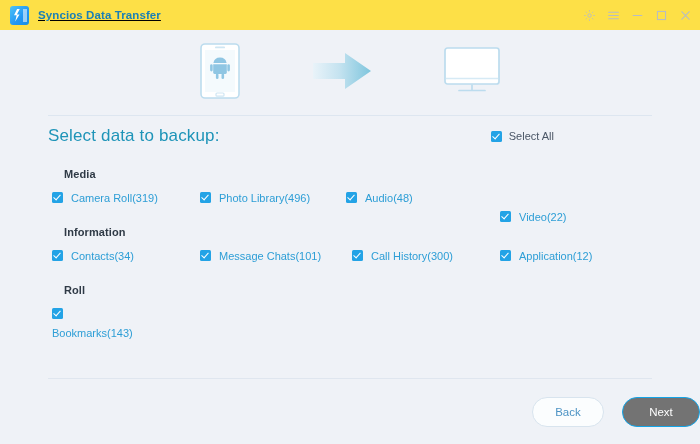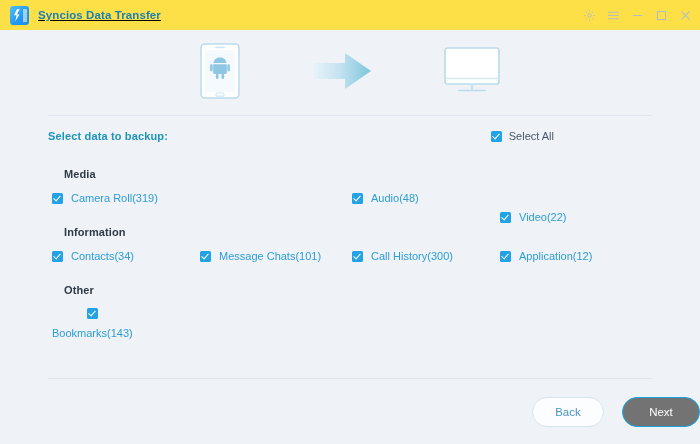--- a/index.html
+++ b/index.html
@@ -118,22 +118,22 @@
   .section-head-row {
     position: absolute;
     left: 48px; top: 11px;
     width: 604px;
     height: 18px;
     display: flex;
     align-items: center;
     justify-content: space-between;
   }
   .panel-title {
-    font-size: 11px;
-    font-weight: bold;
+    font-size: 17px;
+    font-weight: normal;
     color: #1e94b8;
     letter-spacing: 0.15px;
   }
   .select-all {
     display: flex;
     align-items: center;
     gap: 7px;
     margin-right: 98px;
   }
   .select-all .lbl {
@@ -150,21 +150,20 @@
     margin-left: 12px;
   }
   .group-items {
     position: relative;
     height: 18px;
     margin-top: 12px;
   }
   .cb-item {
     position: absolute;
     display: flex;
-    align-items: center;
     gap: 8px;
     top: 0;
   }
   .cb-item .lbl {
     font-size: 11px;
     color: #2d9ed6;
     white-space: nowrap;
   }
 
   .checkbox {
@@ -330,21 +329,25 @@
       </div>
     </div>
 
     <div class="group" style="top:52px;">
       <div class="group-label">Media</div>
       <div class="group-items">
         <div class="cb-item" style="left:0px;">
           <span class="checkbox"></span>
           <span class="lbl">Camera Roll(319)</span>
         </div>
-        <div class="cb-item" style="left:300px;">
+        <div class="cb-item" style="left:148px;">
+          <span class="checkbox"></span>
+          <span class="lbl">Photo Library(496)</span>
+        </div>
+        <div class="cb-item" style="left:294px;">
           <span class="checkbox"></span>
           <span class="lbl">Audio(48)</span>
         </div>
         <div class="cb-item" style="left:448px;margin-top:19px;">
           <span class="checkbox"></span>
           <span class="lbl">Video(22)</span>
         </div>
       </div>
     </div>
 
@@ -364,21 +367,21 @@
           <span class="lbl">Call History(300)</span>
         </div>
         <div class="cb-item" style="left:448px;">
           <span class="checkbox"></span>
           <span class="lbl">Application(12)</span>
         </div>
       </div>
     </div>
 
     <div class="group" style="top:168px;">
-      <div class="group-label">Other</div>
+      <div class="group-label">Roll</div>
       <div class="group-items">
         <div class="cb-item" style="left:0px;flex-direction:column;">
           <span class="checkbox"></span>
           <span class="lbl">Bookmarks(143)</span>
         </div>
       </div>
     </div>
 
   </div>
 

